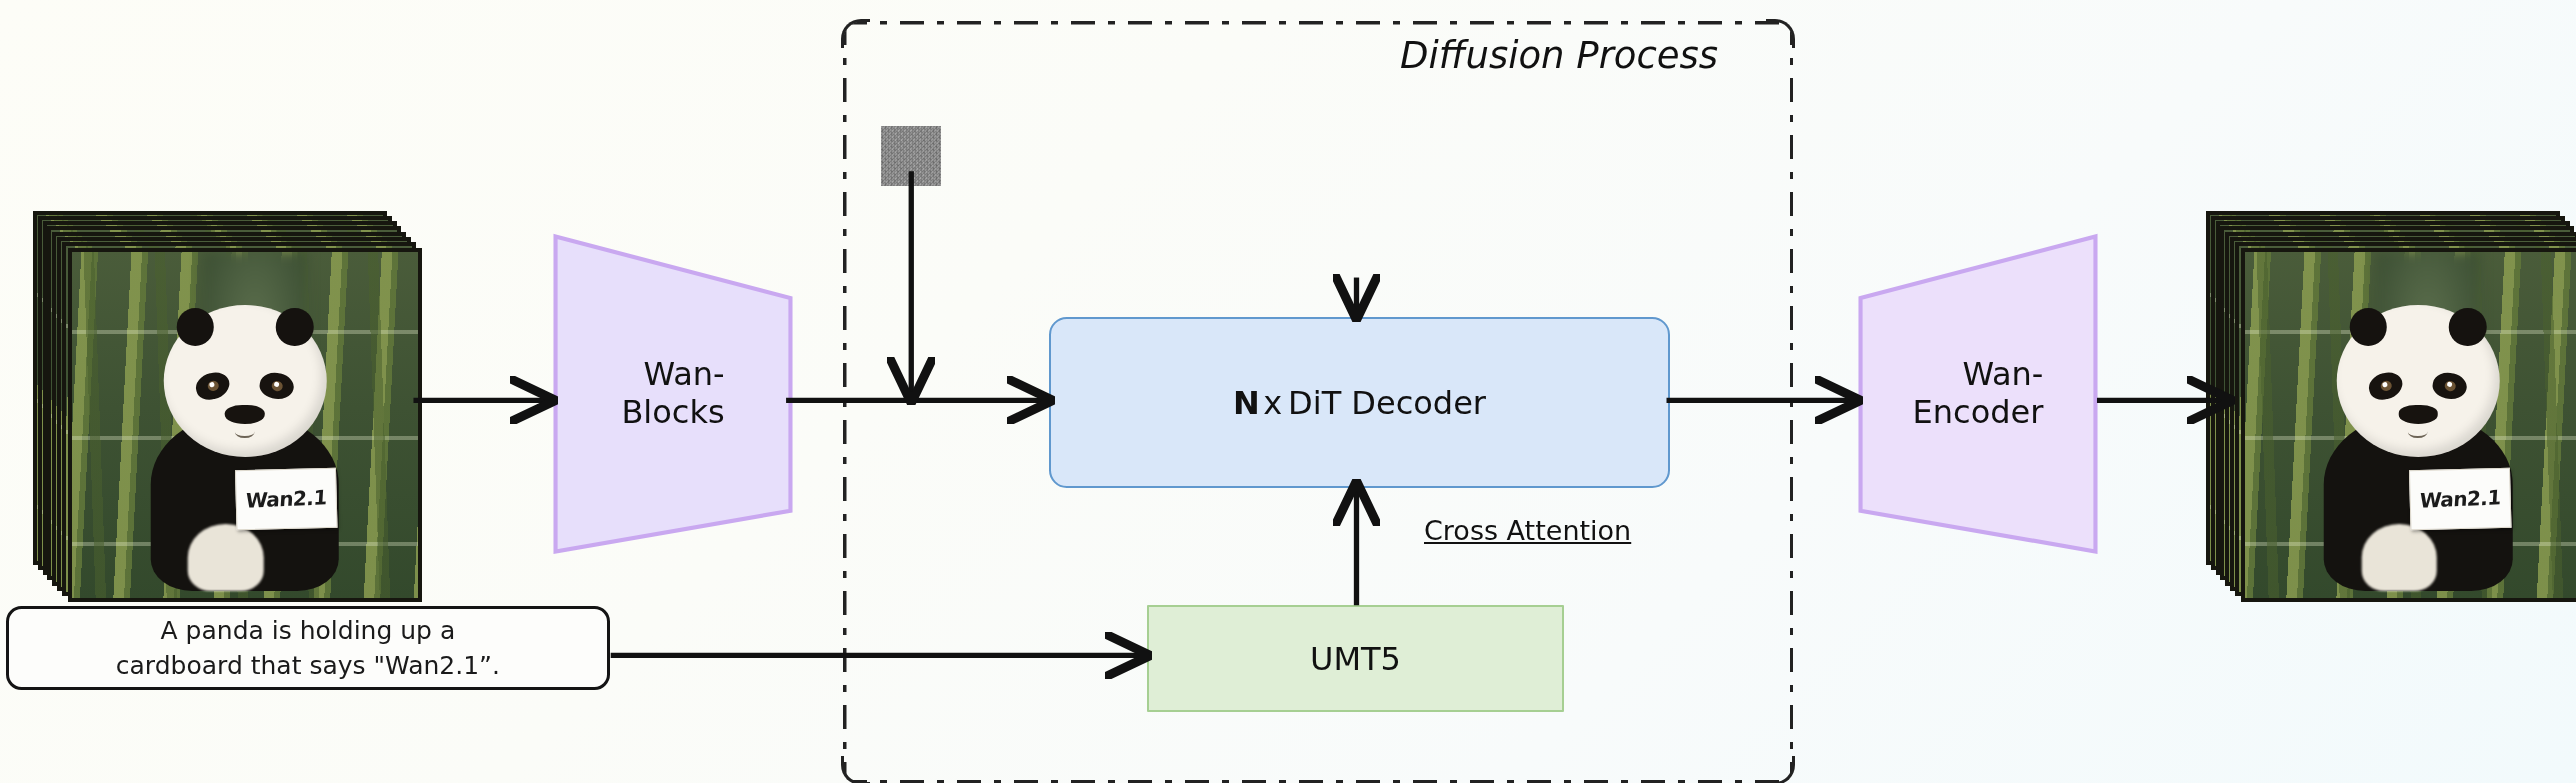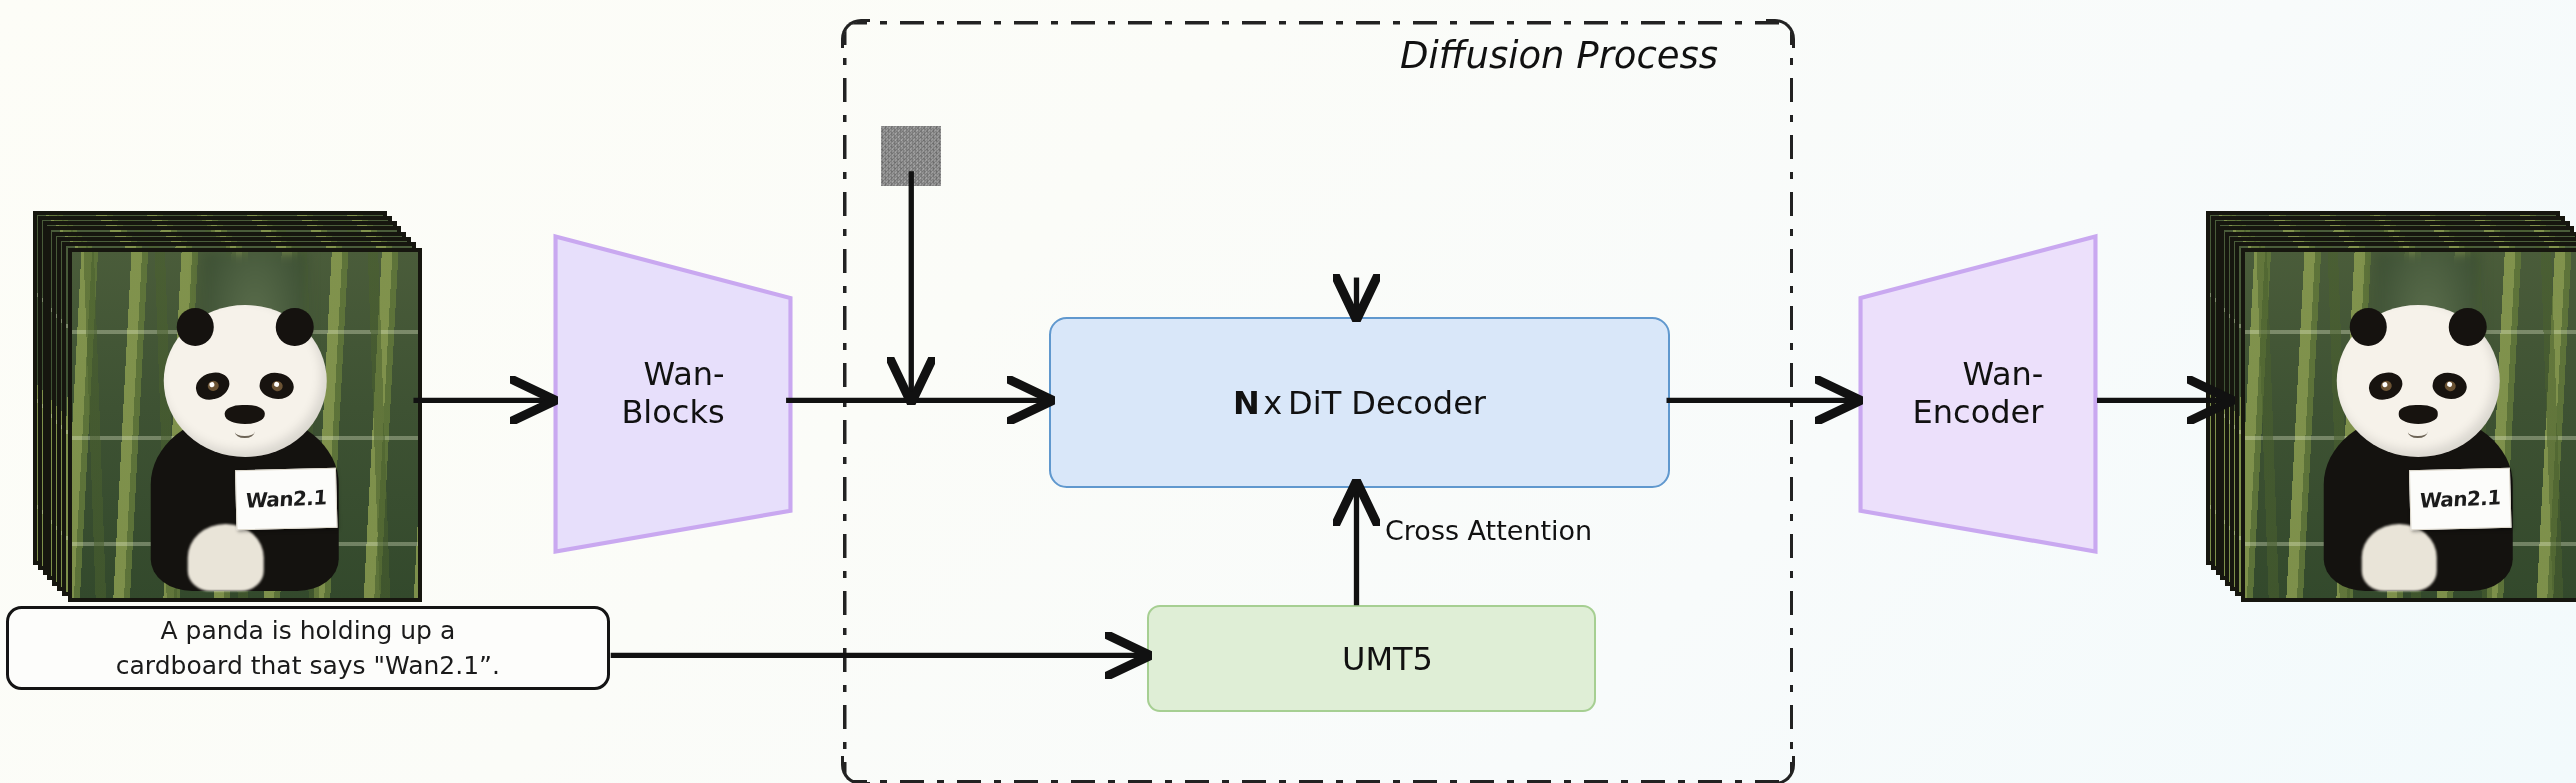--- a/index.html
+++ b/index.html
@@ -115,21 +115,21 @@
   .trap svg{position:absolute;inset:0;width:100%;height:100%;}
   .trap-label{position:relative;z-index:2;text-align:right;font-size:32px;color:#111;line-height:1.18;
               font-family:"DejaVu Sans",sans-serif;}
 
   
   .rbox{position:absolute;display:flex;align-items:center;justify-content:center;border-radius:13px;}
   .rbox span{font-size:32px;color:#111;}
 
   .box-timestep{background:#f8ecd8;border:1.2px solid #f3e6cf;}
   .box-dit{background:#d9e7f9;border:2.4px solid #6098ce;border-radius:17.7px;}
-  .box-umt5{background:#dfeed6;border:2.4px solid #a6cf92;border-radius:13px;padding-left:32px;}
+  .box-umt5{background:#dfeed6;border:2.4px solid #a6cf92;border-radius:1px;}
   .box-prompt{background:#fdfdfb;border:3.5px solid #141414;border-radius:15.4px;
               flex-direction:column;padding:0 15.4px;box-sizing:border-box;}
   .box-prompt .line{font-size:25px;color:#1a1a1a;line-height:1.42;text-align:center;white-space:nowrap;}
 
   .dit-n{color:#fe0000;font-weight:700;font-size:34px;}
   .dit-x{color:#fe0000;font-weight:400;font-size:31px;padding:0 5.9px 0 3.5px;}
   .dit-rest{color:#0d0d0d;font-size:34px;}
 
   .edge-label{position:absolute;font-size:27px;color:#111;white-space:nowrap;}
 
@@ -333,16 +333,16 @@
 
     <line x1="2297" y1="1025" x2="2297" y2="825" stroke="#111" stroke-width="9" marker-end="url(#ah)"></line>
 
     <line x1="2822" y1="678" x2="3140" y2="678" stroke="#111" stroke-width="9" marker-end="url(#ah)"></line>
 
     <line x1="3551" y1="678" x2="3770" y2="678" stroke="#111" stroke-width="9" marker-end="url(#ah)"></line>
 
     <line x1="1034" y1="1110" x2="1937" y2="1110" stroke="#111" stroke-width="9" marker-end="url(#ah)"></line>
   </svg>
 
-  <div class="edge-label" style="left:1385px;top:515px;">Cross Attention</div>
+  <div class="edge-label" style="left:1424px;top:515px;text-decoration:underline;">Cross Attention</div>
 
 </div>
 
 
 </body></html>

